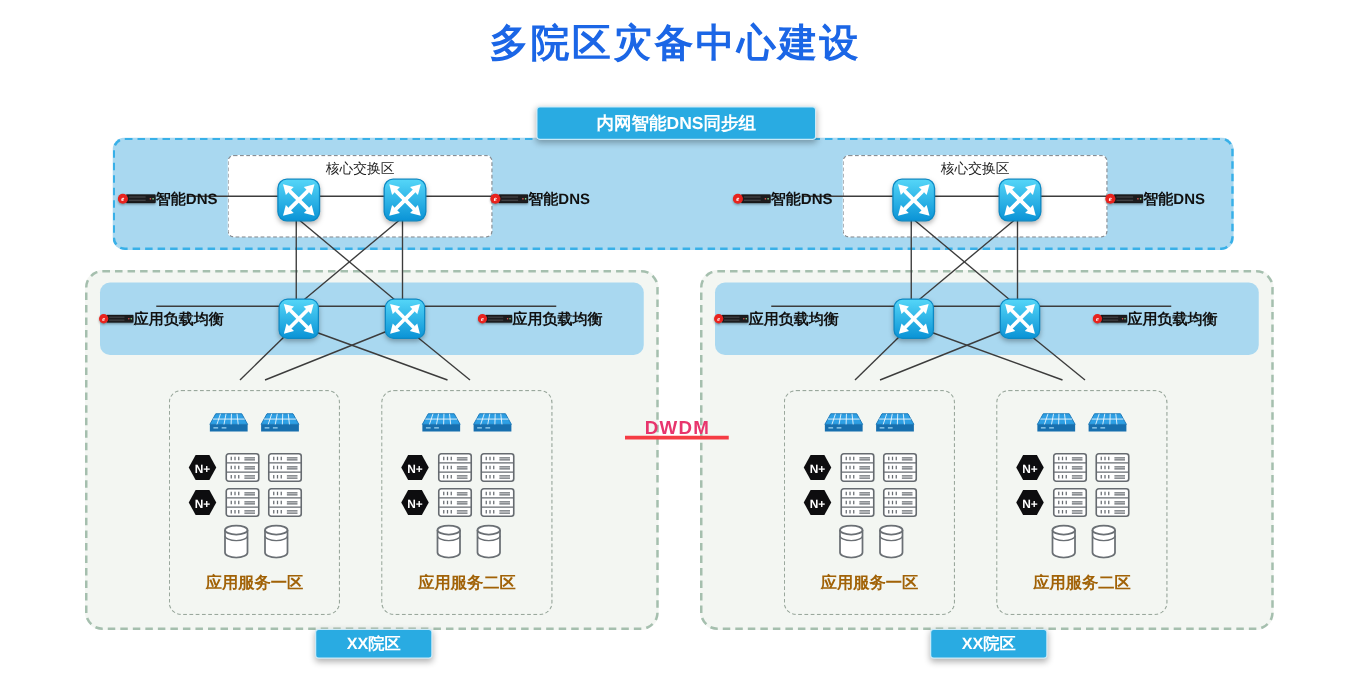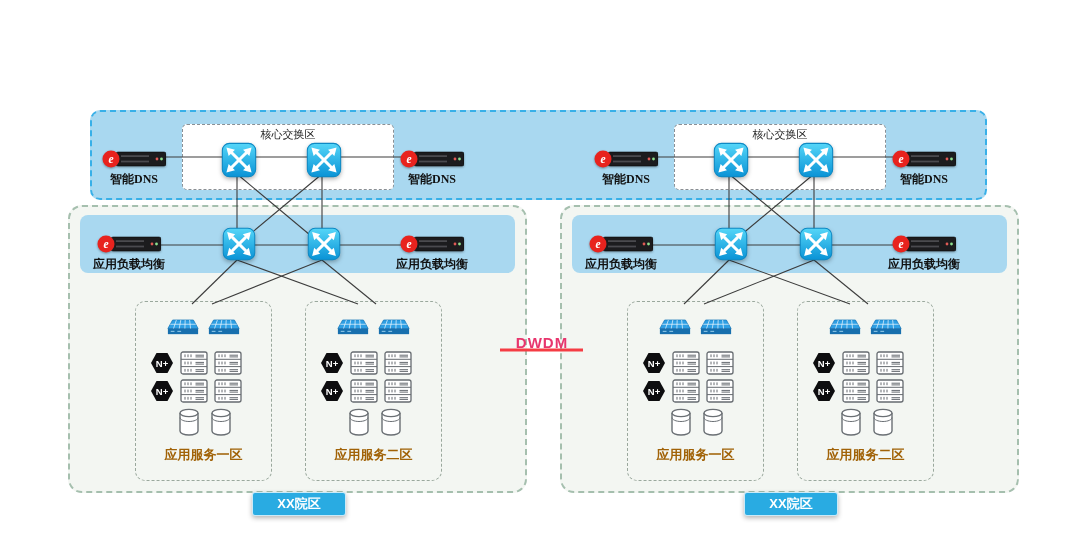--- a/index.html
+++ b/index.html
@@ -15,28 +15,28 @@
         box-shadow:0 2px 5px rgba(0,0,0,.3);z-index:3;}
   .dns-chip{left:429px;top:85px;width:222px;height:25px;line-height:25px;font-size:14px;}
   .campus-chip{left:182px;top:285px;width:92px;height:22px;line-height:22px;font-size:13px;}
 
   .top-band{left:90px;top:110px;width:893px;height:86px;border-radius:10px;
             background:var(--c-band,#a9d8f0);border:2px dashed var(--c-band-border,#38b0e8);}
 
   .core-box{width:210px;height:64px;background:#fff;border:1.5px dashed #8a8f94;border-radius:5px;}
   .core-label{position:relative;top:2px;text-align:center;font-size:11px;color:#222;font-weight:normal;}
 
-  .device{width:80px;display:flex;flex-direction:column;align-items:center;z-index:2;font-family:Liberation Serif, serif;}
+  .device{width:80px;display:flex;z-index:2;}
   .device.wide{width:100px;}
   .dev-label{margin-top:2px;font-size:12px;font-weight:bold;color:#111;white-space:nowrap;}
   .dev-svg{display:block;filter:drop-shadow(0 1px 1px rgba(0,0,0,.35));}
 
   .sw{z-index:2;filter:drop-shadow(0 2px 2px rgba(0,0,0,.3));}
 
-  .panel{top:205px;width:455px;height:284px;border-radius:14px;
+  .panel{top:216px;width:455px;height:284px;border-radius:14px;
          background:var(--c-panel,#f3f6f2);border:2px dashed var(--c-panel-border,#a5bfae);}
   .lb-band{left:10px;top:8px;width:435px;height:58px;border-radius:8px;background:var(--c-band,#a9d8f0);}
 
   .zone{width:135px;height:178px;border:1.5px dashed var(--c-zone-border,#9aa89d);border-radius:10px;}
   .zone-label{position:absolute;left:0;right:0;top:144px;text-align:center;
               font-size:13px;font-weight:bold;color:#a16207;z-index:2;}
   .zone .abs{z-index:2;}
 
   .dwdm{left:500px;top:318px;width:84px;text-align:center;font-size:15px;font-weight:bold;
         color:var(--c-dwdm-text,#e8356d);letter-spacing:1px;z-index:3;margin-top:16px;}
@@ -122,20 +122,22 @@
     <symbol id="ico-db" viewBox="0 0 22 28">
       <path d="M2,5 v18 c0,2.2 4,4 9,4 s9,-1.8 9,-4 V5" fill="#fff" stroke="#6a6f74" stroke-width="1.4"></path>
       <ellipse cx="11" cy="5" rx="9" ry="3.6" fill="#fff" stroke="#6a6f74" stroke-width="1.4"></ellipse>
       <path d="M2,9.5 c0,2.2 4,4 9,4 s9,-1.8 9,-4" fill="none" stroke="#6a6f74" stroke-width="1"></path>
     </symbol>
   </defs>
 </svg>
 
 <div class="canvas">
 
+  <div class="abs title">多院区灾备中心建设</div>
+  <div class="abs chip dns-chip">内网智能DNS同步组</div>
 
   <div class="abs top-band">
 
     <div class="abs device" style="left:2px;top:37px">
       <svg class="dev-svg" width="64" height="20">
           <use href="#ico-device"></use>
         </svg>
       <div class="dev-label">智能DNS</div>
     </div>
     <div class="abs core-box" style="left:90px;top:12px">

